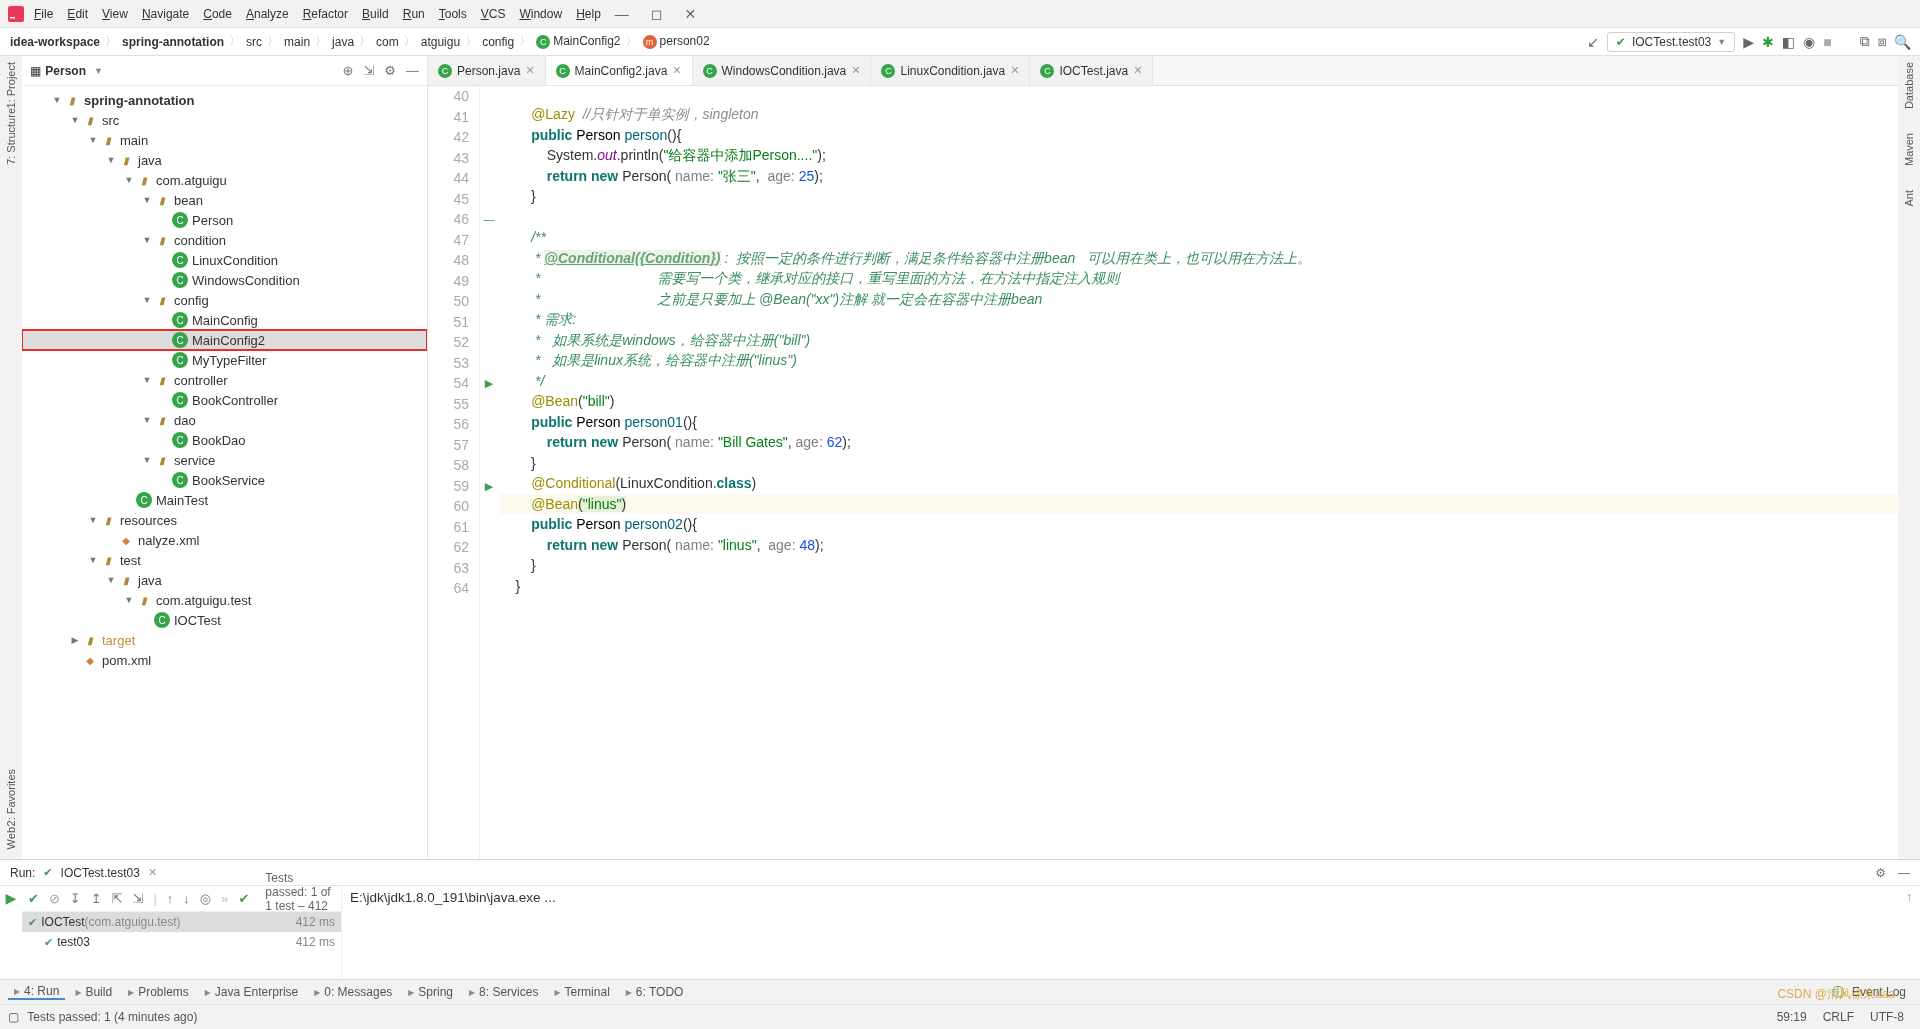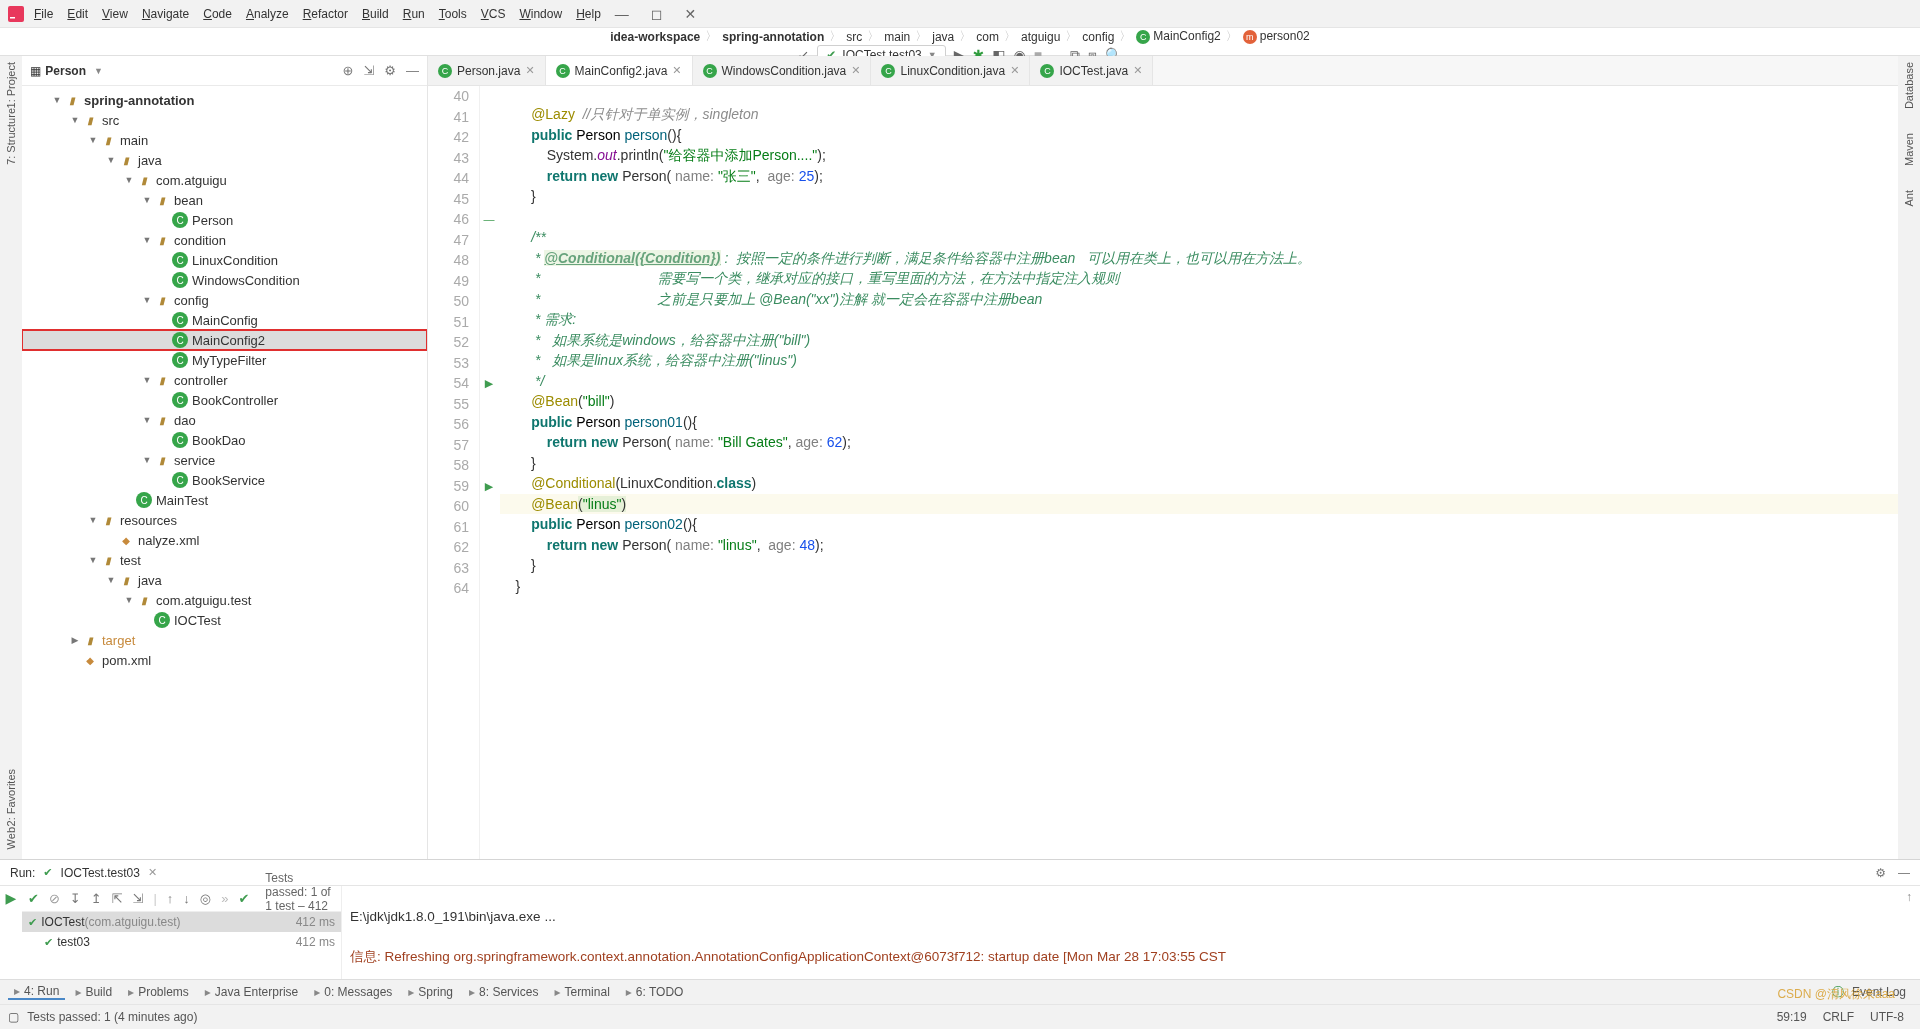--- a/index.html
+++ b/index.html
@@ -8,21 +8,21 @@
 
 .menubar { height: 28px; background: #f2f2f2; display: flex; align-items: center; padding: 0 8px; border-bottom: 1px solid #e5e5e5; }
 .menubar .logo { width: 16px; height: 16px; margin-right: 10px; }
 .menubar .item { margin-right: 14px; cursor: pointer; }
 .menubar .item u { text-decoration: underline; }
 .menubar .title { flex: 1; text-align: center; color: #808080; }
 .winctrls { display: flex; gap: 22px; }
 .winctrls span { cursor: pointer; color: #666; font-size: 14px; }
 
 
-.navrow { height: 28px; background: #fff; border-bottom: 1px solid #e0e0e0; display: flex; align-items: center; padding: 0 8px; flex-direction: column; }
+.navrow { height: 28px; background: #fff; border-bottom: 1px solid #e0e0e0; display: flex; align-items: center; padding: 0 8px; }
 .crumbs { display: flex; align-items: center; gap: 3px; }
 .crumbs .c { cursor: pointer; padding: 0 2px; }
 .crumbs .sep { color: #bbb; font-size: 12px; }
 .crumbs .ico { width: 14px; height: 14px; display: inline-flex; align-items: center; justify-content: center; border-radius: 50%; font-size: 9px; color: #fff; margin-right: 3px; }
 .ico-c { background: #36a54a; }
 .ico-m { background: #e2623a; }
 .navrow .spacer { flex: 1; }
 .navrow .right { display: flex; align-items: center; gap: 8px; }
 .navrow .right .btn { cursor: pointer; color: #666; font-size: 14px; }
 .run-combo { border: 1px solid #d0d0d0; border-radius: 3px; padding: 2px 8px; display: flex; align-items: center; gap: 6px; background: #fff; }
@@ -94,21 +94,21 @@
 .run-tb .ok { color: #3f9c50; }
 .run-tb .no { color: #999; }
 .run-tb .msg { font-size: 12px; color: #666; margin-left: 6px; }
 .run-tree { flex: 1; font-size: 12px; }
 .run-tree .r { display: flex; align-items: center; height: 20px; padding: 0 6px; }
 .run-tree .r .chk { color: #3f9c50; margin-right: 4px; font-size: 11px; }
 .run-tree .r .dim { color: #888; }
 .run-tree .r .ms { margin-left: auto; color: #888; }
 .run-tree .sel { background: #dcdcdc; }
 .run-out { flex: 1; font-family: Consolas, monospace; font-size: 13.5px; padding: 4px 8px; overflow: hidden; }
-.run-out .l { height: 20px; white-space: pre; margin-top: 19px; }
+.run-out .l { height: 20px; white-space: pre; }
 .run-out .w { color: #a04020; }
 
 
 .bottombar { height: 25px; background: #f2f2f2; border-top: 1px solid #ddd; display: flex; align-items: center; padding: 0 8px; gap: 4px; font-size: 12px; color: #555; }
 .bottombar .it { padding: 0 6px; cursor: pointer; display: flex; align-items: center; gap: 4px; }
 .bottombar .it.active { border-bottom: 2px solid #4a88c7; }
 .bottombar .spacer { flex: 1; }
 .bottombar .evl { color: #3f9c50; margin-right: 4px; }
 
 
@@ -487,21 +487,20 @@
           <div class="r" style="padding-left: 22px;">
             <span class="chk">✔</span>
             <span>test03</span> 
             <span class="dim"></span>
             <span class="ms">412 ms</span>
           </div>
         </div>
     </div>
     <div class="run-out" id="run-out">
         <div class="l ">E:\jdk\jdk1.8.0_191\bin\java.exe ...</div>
-        <div class="l w">信息: Refreshing org.springframework.context.annotation.AnnotationConfigApplicationContext@6073f712: startup date [Mon Mar 28 17:03:55 CST</div>
       </div>
     <div style="width:22px;display:flex;flex-direction:column;align-items:center;padding-top:4px;gap:6px;color:#888">
       <span>↑</span>
     </div>
   </div>
 </div>
 
 <div class="bottombar" id="bottombar">
     <div class="it active">
       <span style="color:#888">▸</span>

